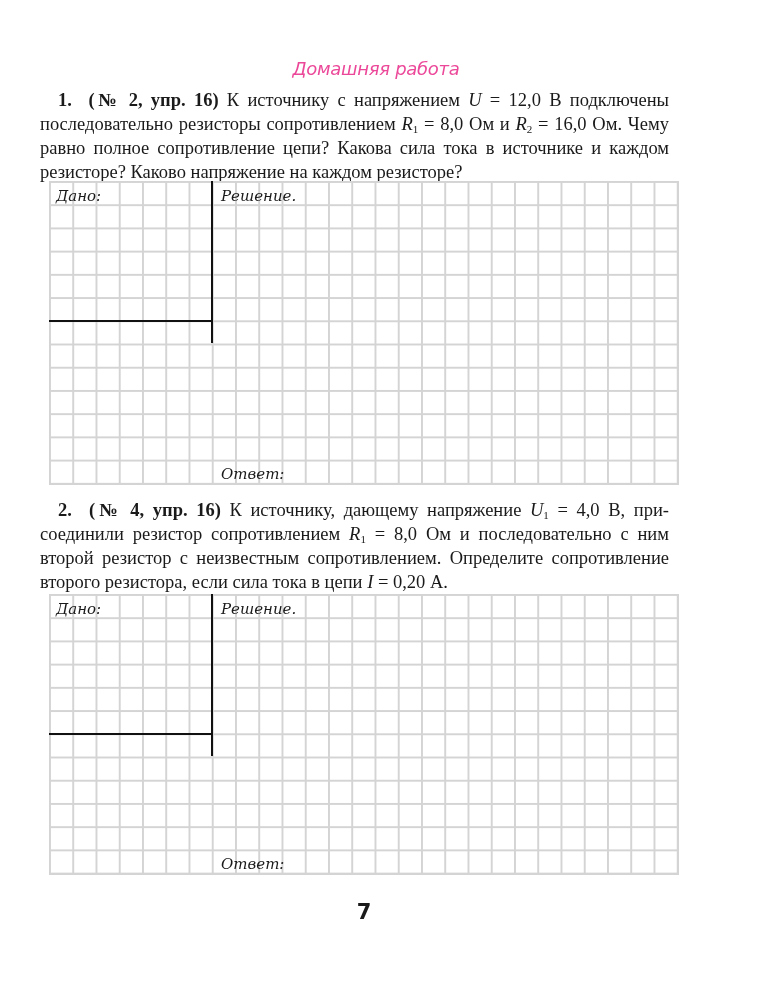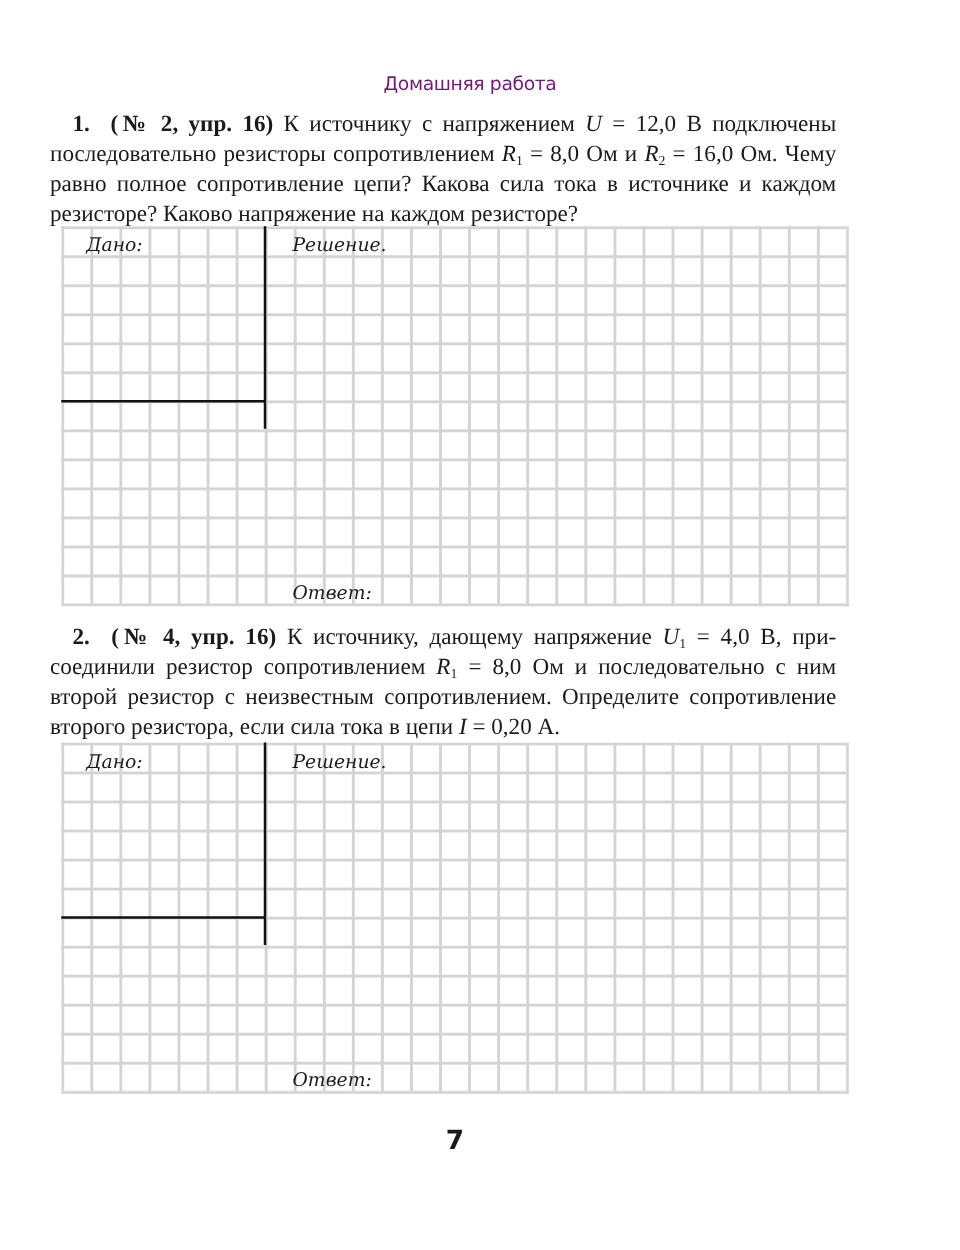--- a/index.html
+++ b/index.html
@@ -1,38 +1,38 @@
 <!DOCTYPE html>
 <html><head>
 <meta charset="utf-8">
 <style>
   html, body { margin: 0; padding: 0; background: #ffffff; }
   body { width: 768px; height: 1000px; position: relative; overflow: hidden;
          font-family: "Liberation Serif", "DejaVu Serif", serif; color: #1a1a1a; }
   .title { position: absolute; left: 0; width: 752px; top: 58px; text-align: center;
-           font-family: "DejaVu Sans", sans-serif; font-size: 15px;
-           letter-spacing: -0.3px; color: #701a75; }
+           font-family: "DejaVu Sans", sans-serif; font-style: italic; font-size: 18px;
+           letter-spacing: -0.3px; color: #ec4899; }
   .problem { position: absolute; left: 40px; width: 629px; font-size: 18.5px;
              line-height: 24px; text-align: justify; text-align-last: left; }
   .problem .num { font-weight: bold; }
   .problem .first { display: inline-block; width: 18px; }
   .problem i { font-style: italic; }
   .problem sub { font-size: 11px; vertical-align: -3px; line-height: 0; }
   .grid { position: absolute; left: 49px; width: 628px;
           background-color: #ffffff;
           background-image:
             linear-gradient(to right, #d4d4d4 0, #d4d4d4 2px, transparent 2px),
             linear-gradient(to bottom, #d4d4d4 0, #d4d4d4 2px, transparent 2px);
           background-size: 23.26px 23.23px;
           border-right: 2px solid #d4d4d4; border-bottom: 2px solid #d4d4d4;
           box-sizing: content-box; }
   .vline { position: absolute; left: 162px; top: 0; width: 2px; background: #111; }
   .hline { position: absolute; left: 0; width: 163px; height: 2px; background: #111; }
   .lbl { position: absolute; font-family: "DejaVu Serif", serif; font-style: italic;
-         font-size: 15px; color: #1a1a1a; background: transparent; margin-left: 13px; }
+         font-size: 15px; color: #1a1a1a; background: transparent; }
   .pagenum { position: absolute; left: 0; width: 728px; top: 900px; text-align: center;
              font-family: "DejaVu Sans", sans-serif; font-weight: bold; font-size: 21px; }
 </style>
 </head>
 <body>
 
 <div class="title">Домашняя работа</div>
 
 <div class="problem" style="top: 88px;"><span class="first"></span><span class="num">1.</span>&nbsp;&nbsp;<span class="num">(№ 2, упр. 16)</span> <span>К источнику с напряжением </span><i>U</i><span> = 12,0 В подключены последовательно резисторы сопротивлением </span><i>R</i><sub>1</sub><span> = 8,0 Ом и </span><i>R</i><sub>2</sub><span> = 16,0 Ом. Чему равно полное сопротивление цепи? Какова сила тока в источнике и каждом резисторе? Каково напряжение на каждом резисторе?</span></div>
 

